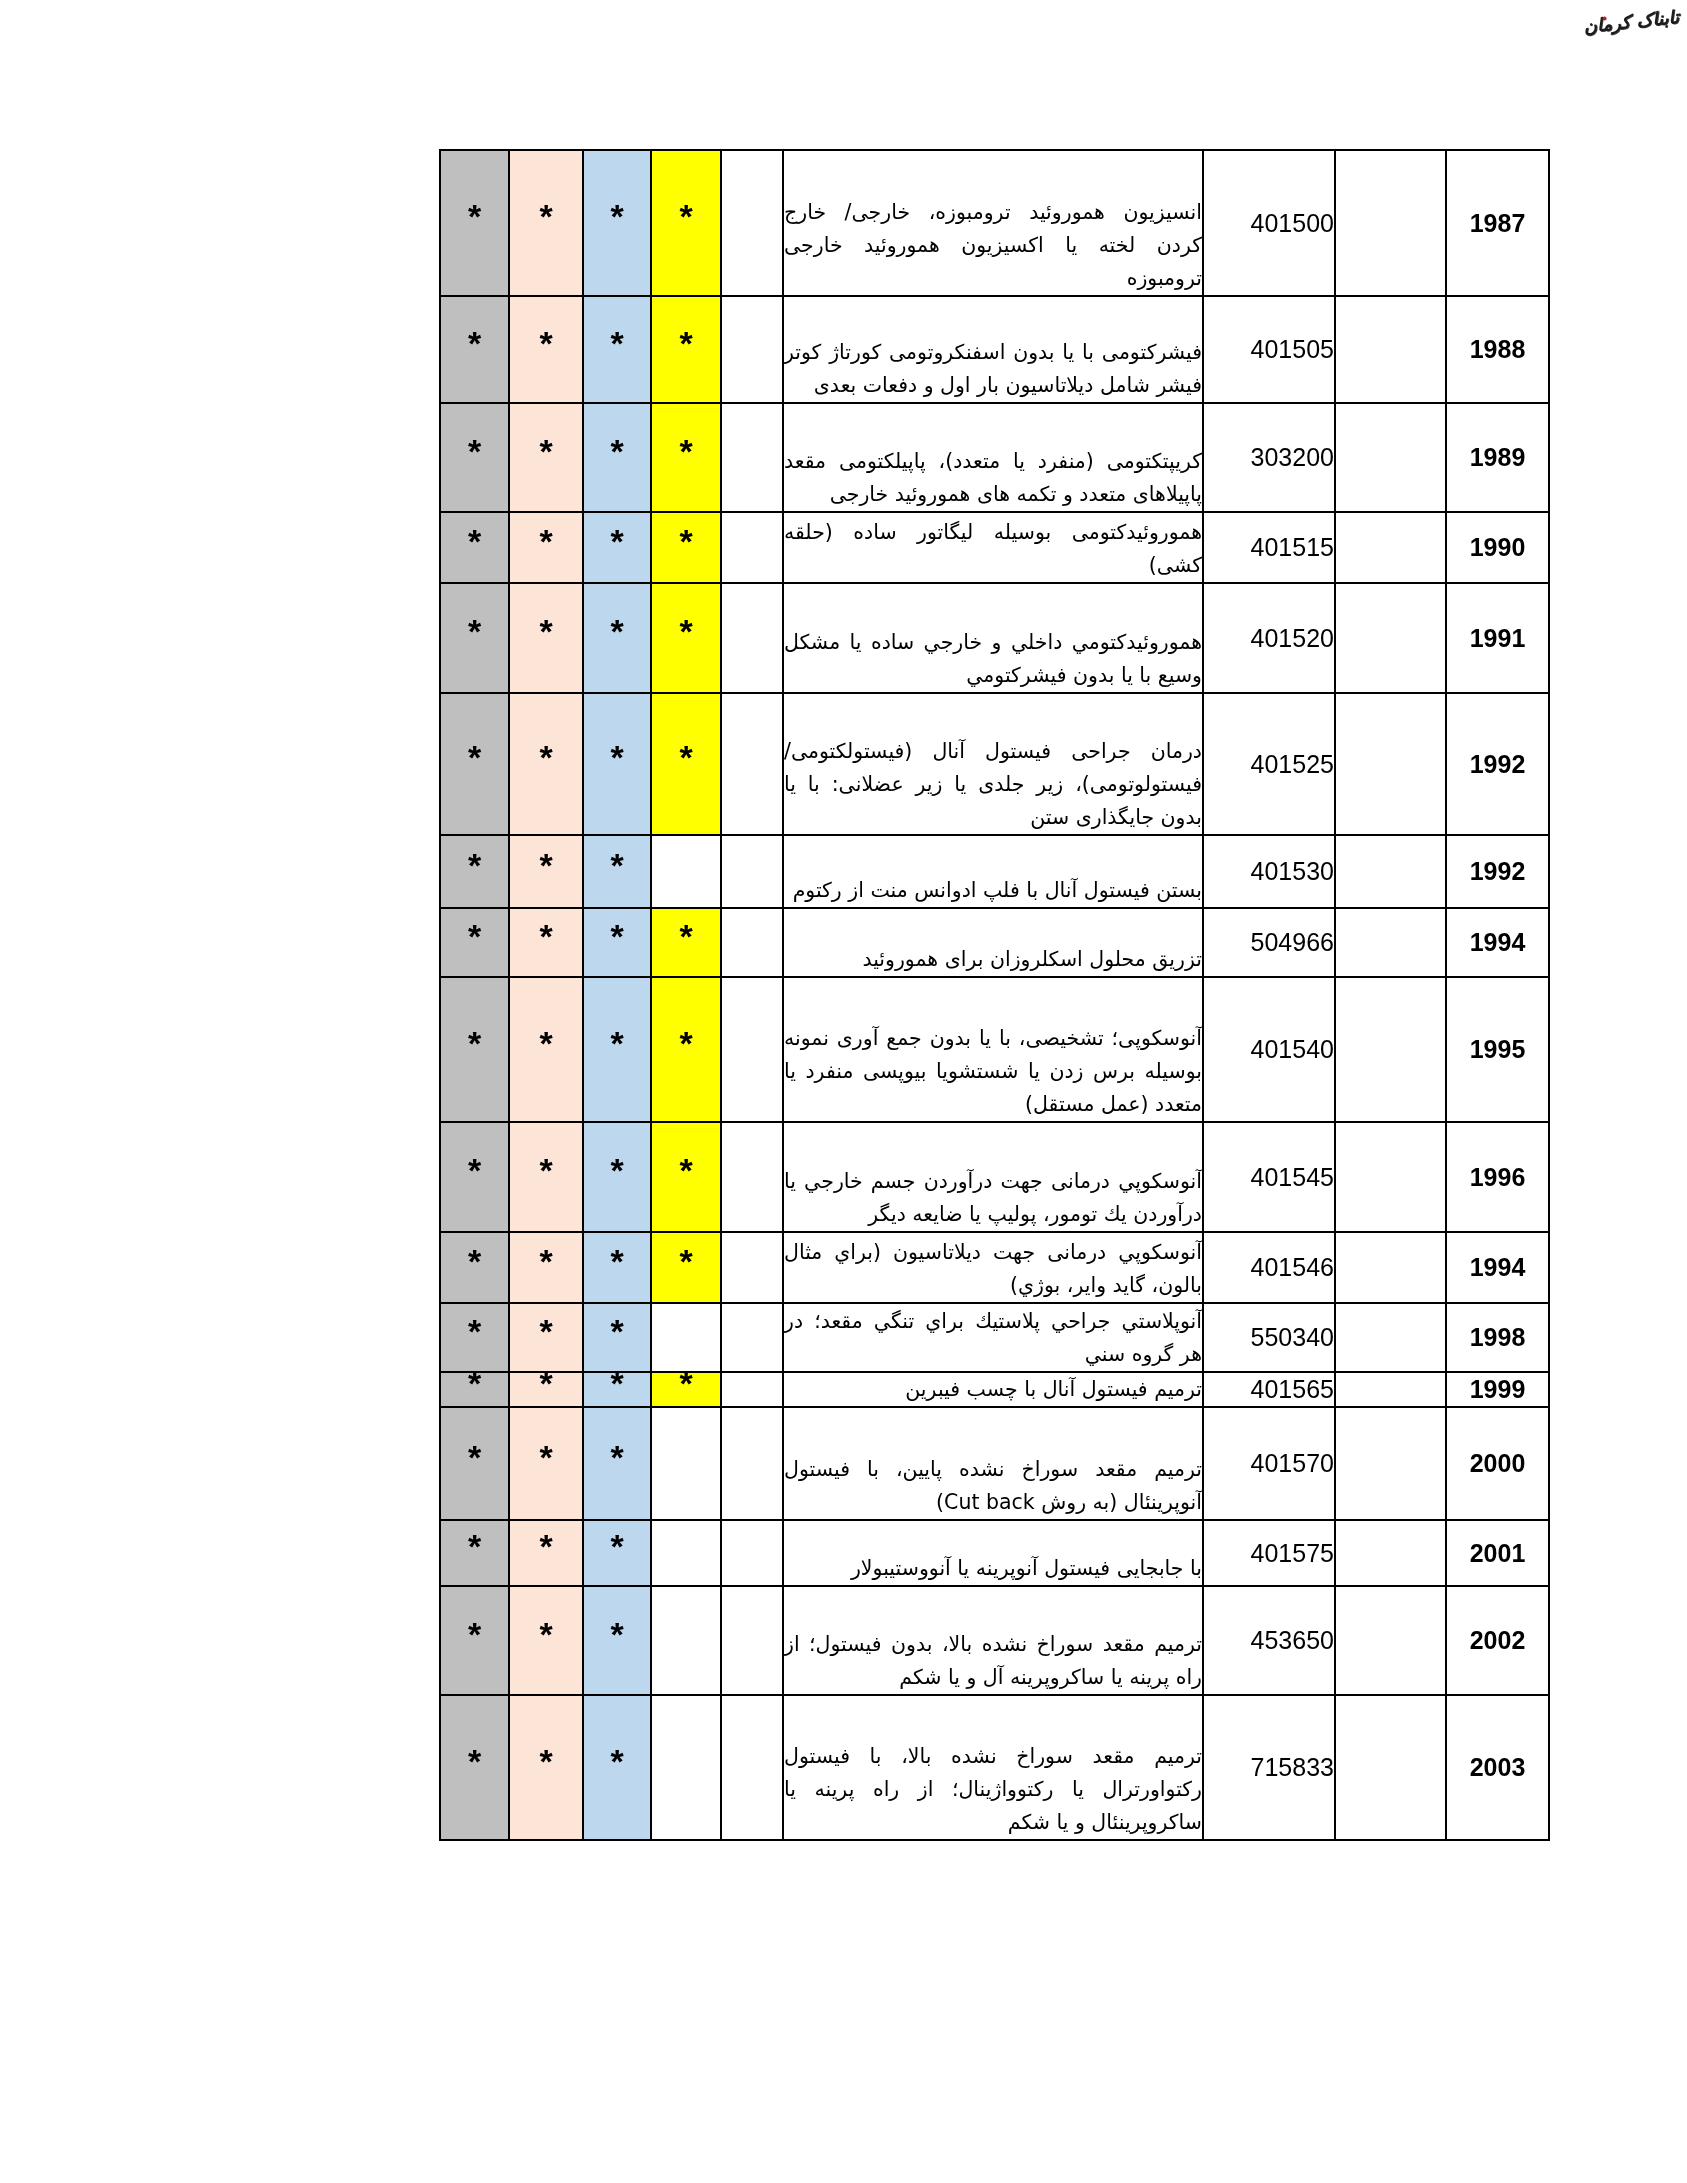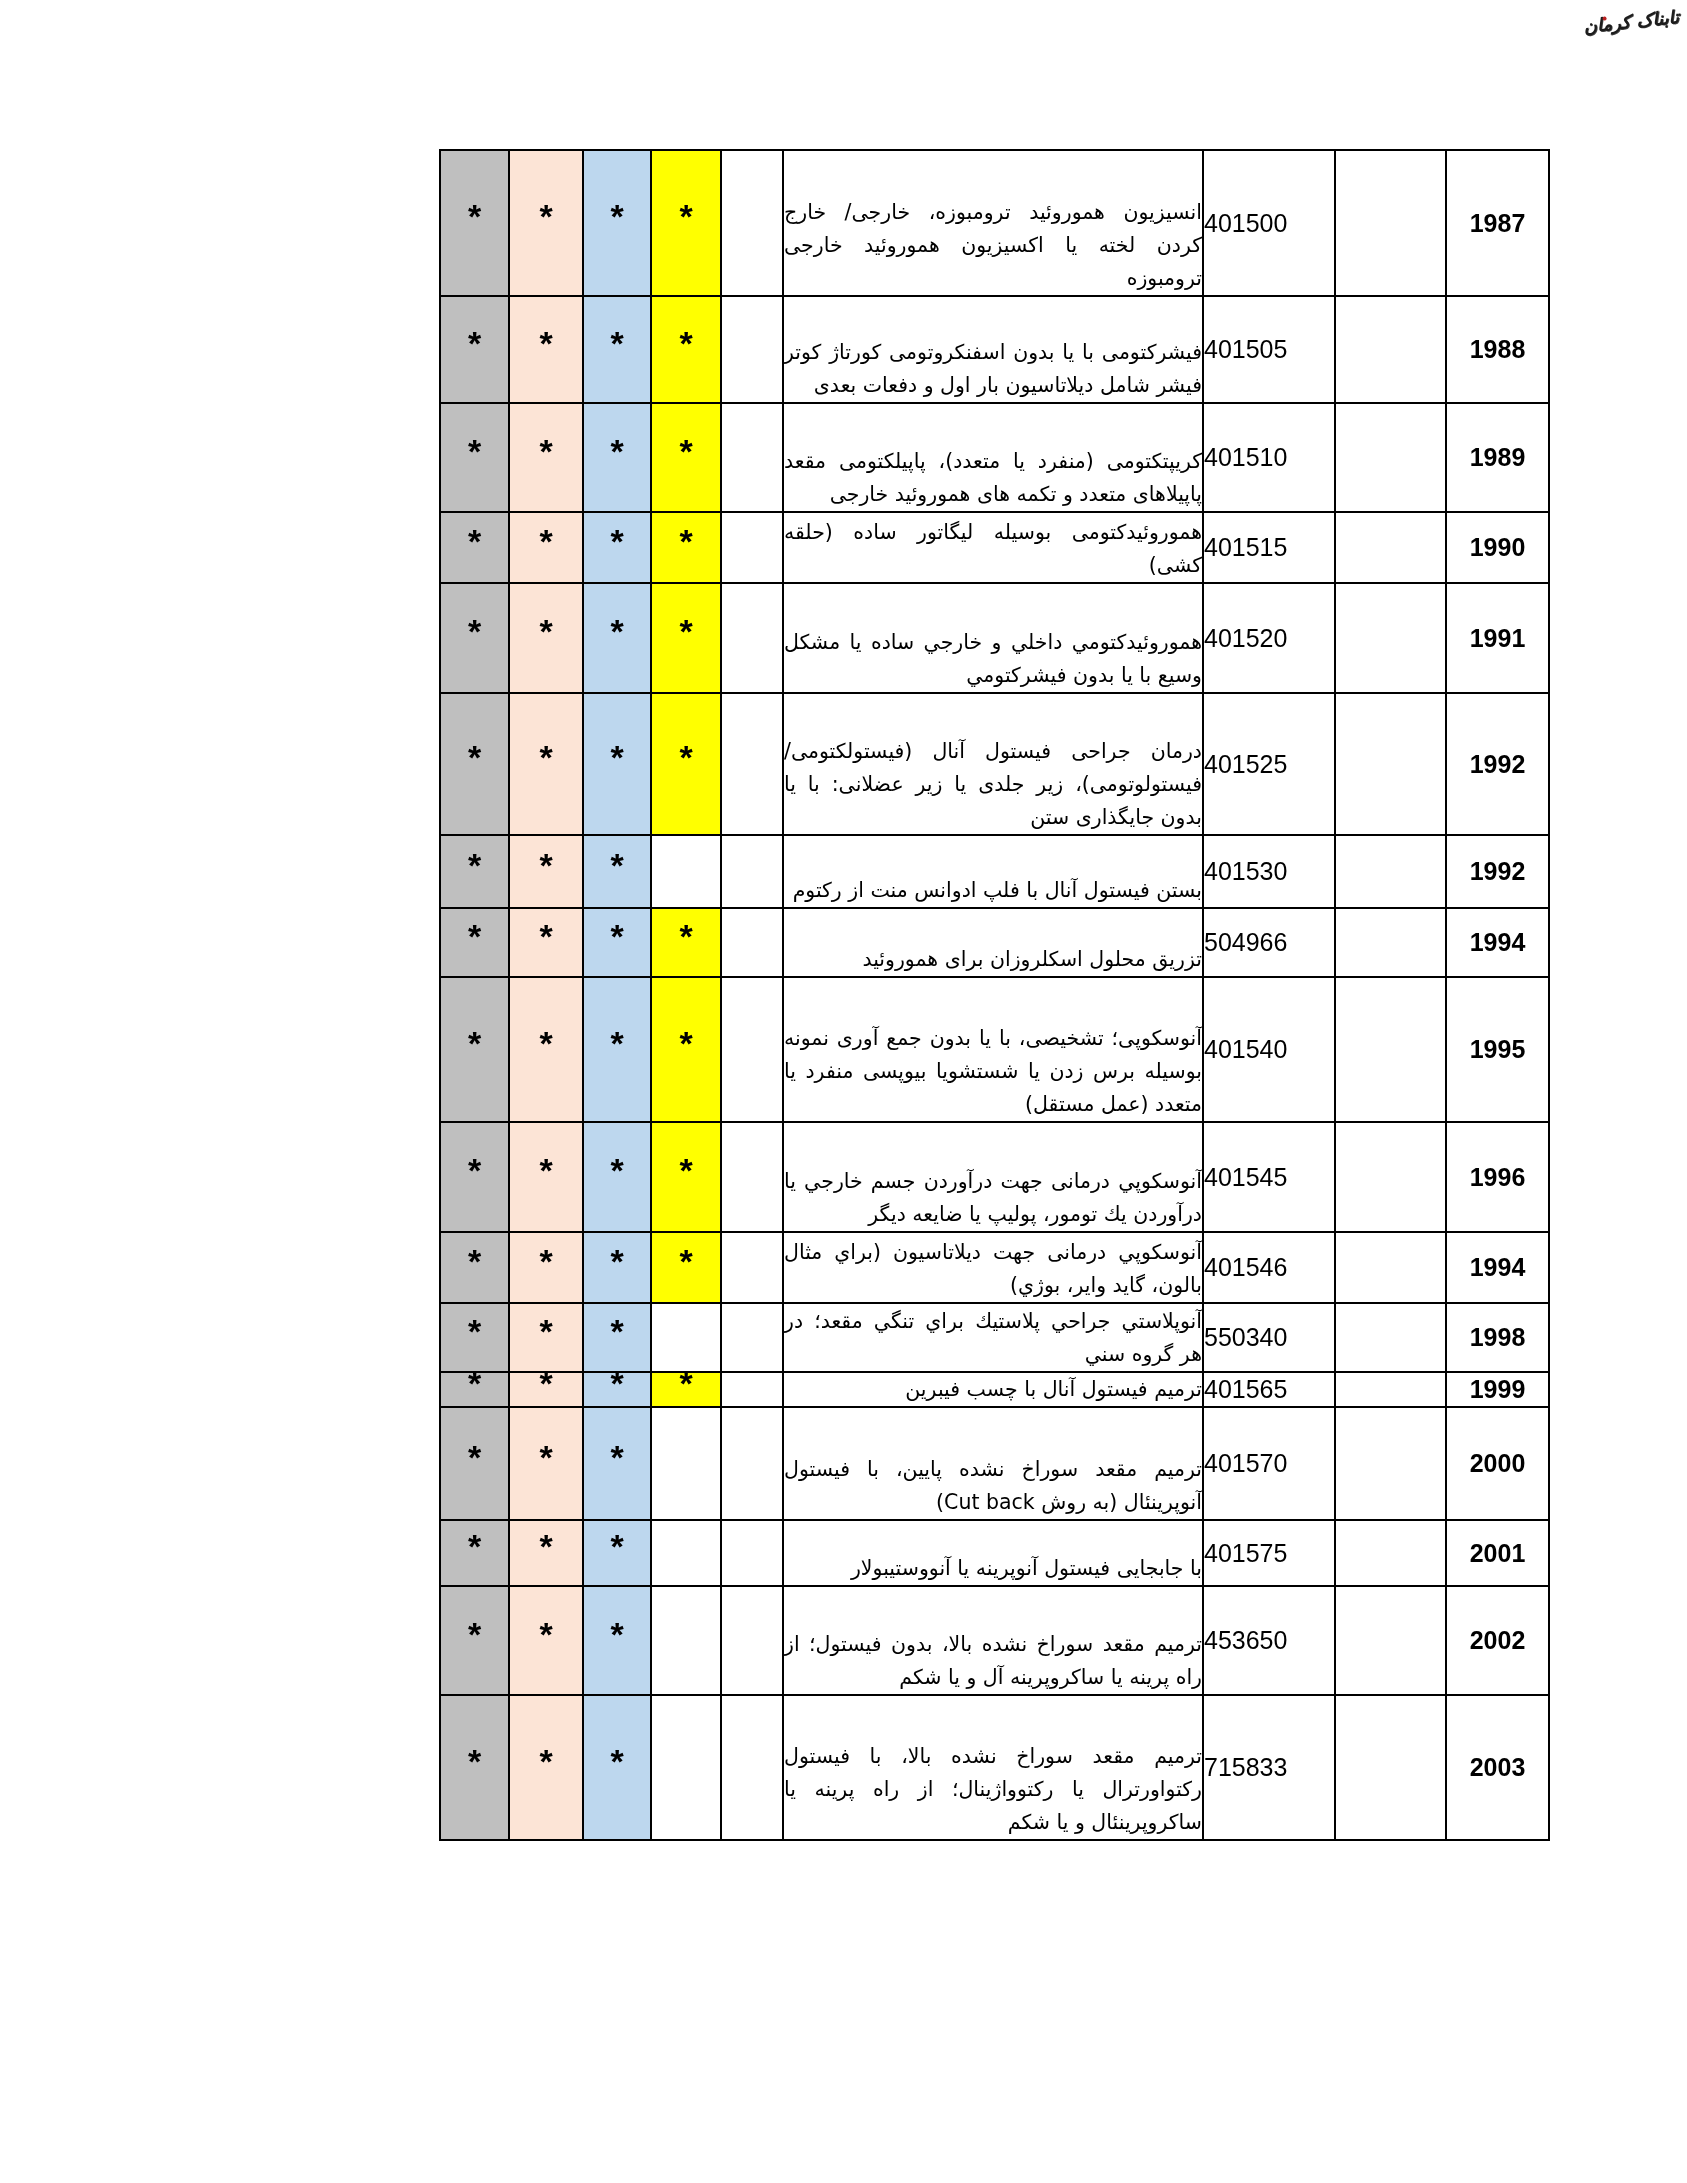--- a/index.html
+++ b/index.html
@@ -75,21 +75,21 @@
     text-align:justify;
     vertical-align:bottom;
     font-family:"DejaVu Sans",sans-serif;
     font-size:20.5px;
     line-height:33px;
     padding:1.3px 5.3px 4px 5.3px;
     color:#000;
     margin-top:8px;
   }
   td.code{
-    text-align:left;
+    text-align:right;
     vertical-align:middle;
     font-family:"Liberation Sans",sans-serif;
     font-size:25px;
     color:#000;
   }
   td.num{
     text-align:center;
     vertical-align:middle;
     font-family:"Liberation Sans",sans-serif;
     font-size:25px;
@@ -140,21 +140,21 @@
           <td class="blank"></td>
           <td class="num">1988</td>
         </tr>
         <tr style="height: 109px;">
           <td class="star gray on"><span class="ast">*</span></td>
           <td class="star pink on"><span class="ast">*</span></td>
           <td class="star blue on"><span class="ast">*</span></td>
           <td class="star yellow on"><span class="ast">*</span></td>
           <td class="spacer"></td>
           <td class="desc">کریپتکتومی (منفرد یا متعدد)، پاپیلکتومی مقعد پاپیلاهای متعدد و تکمه های هموروئید خارجی</td>
-          <td class="code">401510</td>
+          <td class="code">303200</td>
           <td class="blank"></td>
           <td class="num">1989</td>
         </tr>
         <tr style="height: 71px;">
           <td class="star gray on"><span class="ast">*</span></td>
           <td class="star pink on"><span class="ast">*</span></td>
           <td class="star blue on"><span class="ast">*</span></td>
           <td class="star yellow on"><span class="ast">*</span></td>
           <td class="spacer"></td>
           <td class="desc">هموروئیدکتومی بوسیله لیگاتور ساده (حلقه کشی)</td>

